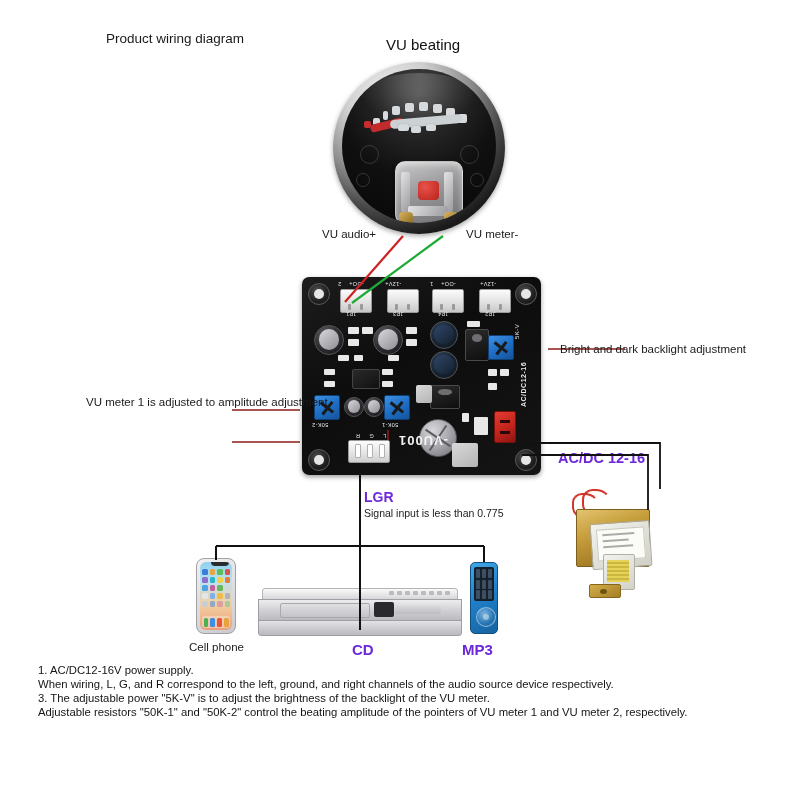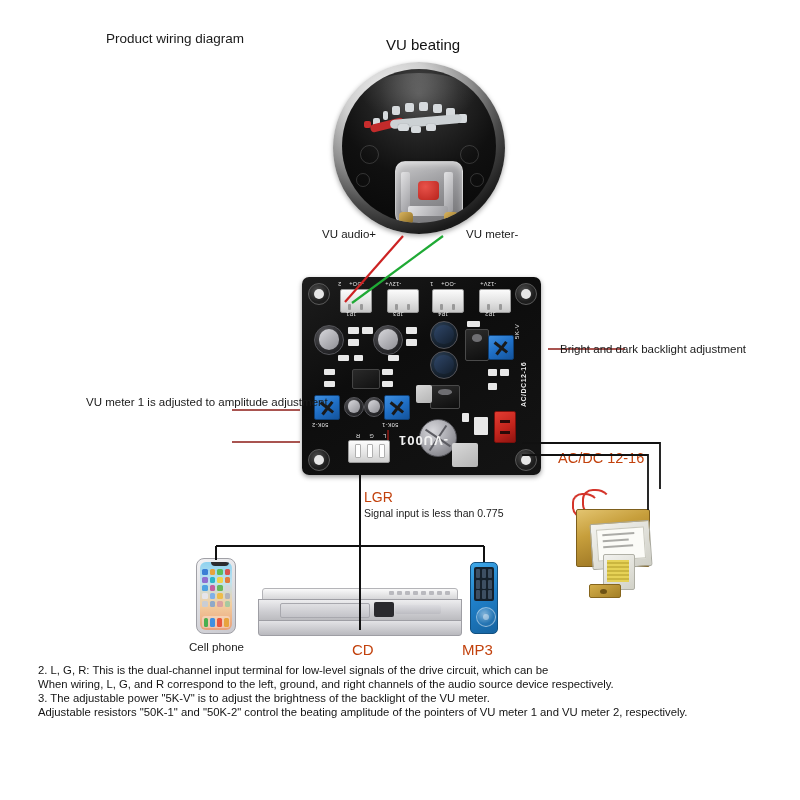--- a/index.html
+++ b/index.html
@@ -5,21 +5,21 @@
   html,body{margin:0;padding:0;}
   body{
     width:800px;height:800px;background:#ffffff;
     font-family:"Liberation Sans", sans-serif;
     color:#111;overflow:hidden;position:relative;
   }
   #stage{position:absolute;left:0;top:0;width:800px;height:800px;}
   .abs{position:absolute;}
 
   .title-text{font-size:13.5px;color:#1a1a1a;white-space:nowrap;}
-  .label-bold{font-weight:normal;font-size:14px;color:#c2410c;white-space:nowrap;}
+  .label-bold{font-weight:bold;font-size:14px;color:#6d28d9;white-space:nowrap;}
   .label-sm{font-size:11.5px;color:#1a1a1a;white-space:nowrap;}
   .label-xs{font-size:10.5px;color:#1a1a1a;white-space:nowrap;}
 
   
   #vu-meter{left:333px;top:62px;width:172px;height:172px;}
   .vu-rim{
     position:absolute;left:0;top:0;width:172px;height:172px;border-radius:50%;
     background:
       radial-gradient(circle at 34% 22%, #f4f4f4 0%, #cfcfcf 26%, #8d8d8d 46%, #4a4a4a 62%, #1b1b1b 78%, #0b0b0b 100%);
     box-shadow:0 2px 5px rgba(0,0,0,.35);
@@ -470,19 +470,19 @@
     <path d="M 388 440 L 388 430" stroke="#8c1b16" stroke-width="1.6" fill="none"></path>
   </svg>
 
   <div class="abs label-sm" style="left:560px;top:343px;">Bright and dark backlight adjustment</div>
   <div class="abs label-sm" style="left:86px;top:396px;">VU meter 1 is adjusted to amplitude adjustment</div>
 
   <div class="abs label-bold" style="left:364px;top:489px;font-size:14px;">LGR</div>
   <div class="abs label-xs" style="left:364px;top:507px;">Signal input is less than 0.775</div>
 
   <div class="abs" id="notes">
-    <p>2. L, G, R: This is the dual-channel input terminal for low-level signals of the drive circuit, which can be</p>
+    <p>1. AC/DC12-16V power supply.</p>
     <p>When wiring, L, G, and R correspond to the left, ground, and right channels of the audio source device respectively.</p>
     <p>3. The adjustable power "5K-V" is to adjust the brightness of the backlight of the VU meter.</p>
     <p>Adjustable resistors "50K-1" and "50K-2" control the beating amplitude of the pointers of VU meter 1 and VU meter 2, respectively.</p>
   </div>
 
 </div>
 
 </body></html>

